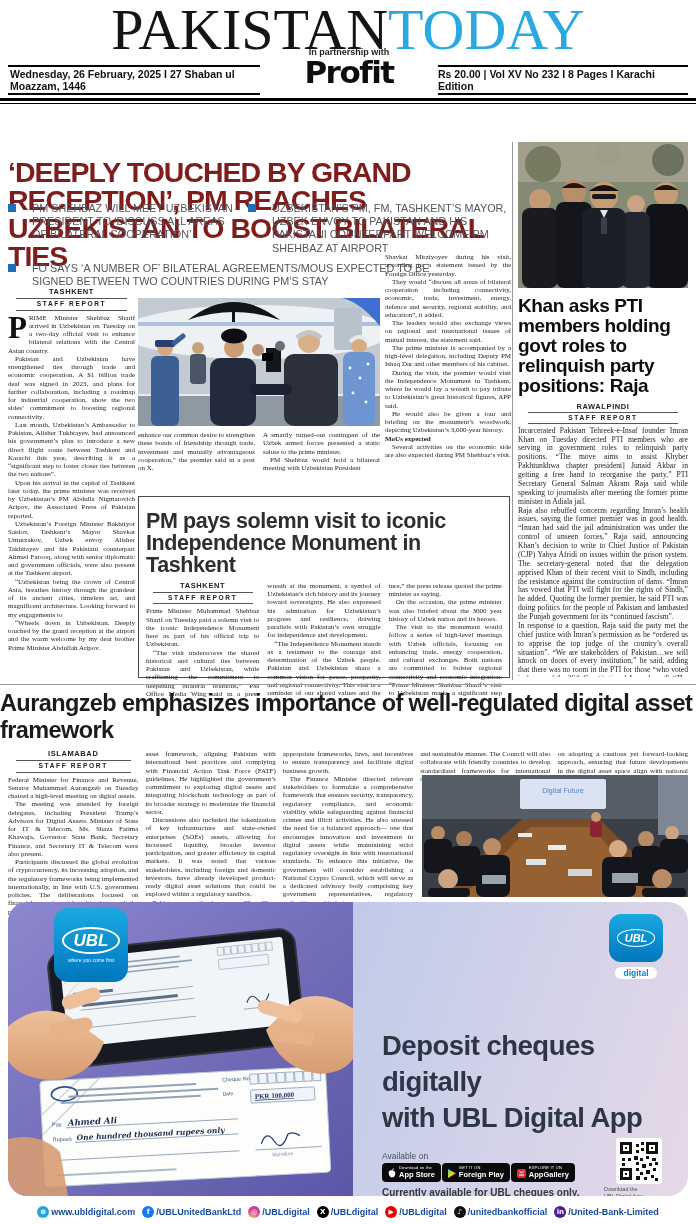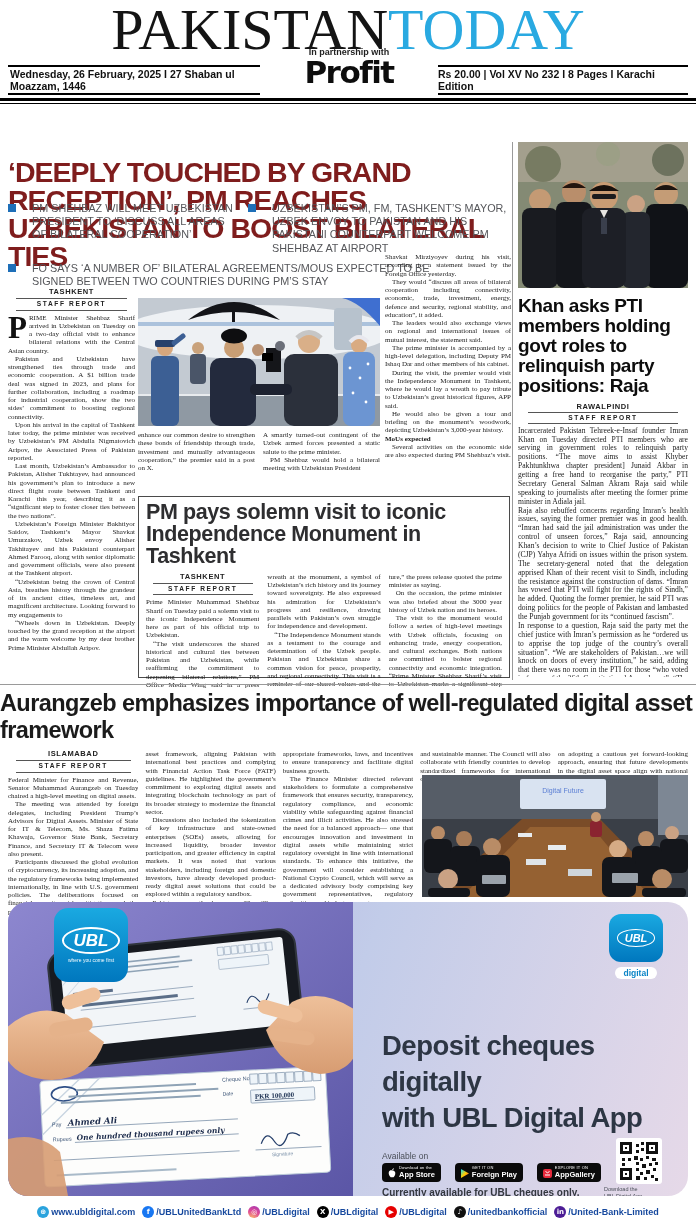--- a/index.html
+++ b/index.html
@@ -33,21 +33,21 @@
   .bodycol p + p{text-indent:7px;}
   .dropcap{float:left;font-size:31px;line-height:25px;font-weight:bold;padding:1px 2px 0 0;color:#111;}
   .col1{position:absolute;left:8px;top:148px;width:127px;height:392px;}
   .lead-photo{position:absolute;left:138px;top:158px;width:242px;height:128px;}
   .subcols{position:absolute;left:138px;top:291px;width:242px;height:62px;display:flex;gap:8px;}
   .subcols .bodycol{flex:1;height:62px;}
   .col4{position:absolute;left:385px;top:113px;width:126px;height:242px;}
   .subhead{font-weight:bold;text-indent:0 !important;}
   .vrule{position:absolute;left:512px;top:2px;width:1px;height:538px;background:#9a9a9a;}
   
-  .monu{position:absolute;left:138px;top:356px;width:372px;height:182px;border:1.5px solid #4a4a4a;background:#fff;box-sizing:border-box;padding:5px 7px;}
+  .monu{position:absolute;left:138px;top:356px;width:372px;height:182px;border:1.5px solid #4a4a4a;background:#fff;box-sizing:border-box;padding:14px 7px;}
   .monu-h{font-family:"Liberation Sans",sans-serif;font-weight:bold;font-size:21.5px;line-height:1.02;letter-spacing:-.4px;color:#2e2e30;margin-bottom:5px;}
   .monu-cols{display:flex;gap:8px;}
   .monu-cols .bodycol{flex:1;height:116px;}
   
   .rail{position:absolute;left:518px;top:2px;width:170px;}
   .khan-photo{width:170px;height:146px;}
   .rail-h{font-family:"Liberation Sans",sans-serif;font-weight:bold;font-size:19px;line-height:1.05;letter-spacing:-.4px;color:#0d0d0d;margin:8px 0 6px;}
   .rail-body{font-size:7.6px;line-height:1.17;text-align:justify;height:250px;overflow:hidden;color:#1c1c1c;}
   .rail-body p{margin:0;}
   
@@ -61,21 +61,21 @@
   .ad-photo{position:absolute;left:0;top:0;width:345px;height:294px;}
   .ubl-logo{position:absolute;left:46px;top:6px;width:74px;height:74px;border-radius:14px;background:linear-gradient(180deg,#1aa9e1,#0077be);display:flex;flex-direction:column;align-items:center;justify-content:center;color:#fff;font-family:"Liberation Sans",sans-serif;}
   .ubl-oval{border:2px solid #fff;border-radius:50%;padding:3px 10px;font-size:17px;font-weight:bold;font-style:italic;line-height:1;}
   .ubl-tag{font-size:5px;margin-top:3px;opacity:.95;}
   .dig-logo{position:absolute;left:600px;top:12px;width:56px;text-align:center;font-family:"Liberation Sans",sans-serif;}
   .dig-sq{width:54px;height:48px;border-radius:12px;background:linear-gradient(180deg,#1aa9e1,#0077be);display:flex;align-items:center;justify-content:center;margin:0 auto;}
   .dig-sq span{border:1.5px solid #fff;border-radius:50%;padding:2px 7px;color:#fff;font-size:11px;font-weight:bold;font-style:italic;}
   .dig-pill{display:inline-block;margin-top:-7px;background:#fff;color:#0a84c6;font-size:8.5px;font-weight:bold;border-radius:7px;padding:1px 8px;position:relative;}
   .ad-headline{position:absolute;left:374px;top:126px;width:300px;font-family:"Liberation Sans",sans-serif;font-weight:bold;font-size:27.5px;line-height:1.3;letter-spacing:-.5px;color:#2d3644;}
   .avail{position:absolute;left:374px;top:249px;font-family:"Liberation Sans",sans-serif;font-size:8.5px;color:#4a4f58;}
-  .badges{position:absolute;left:374px;top:261px;display:flex;gap:14px;}
+  .badges{position:absolute;left:374px;top:261px;display:flex;gap:1px;}
   .badge{height:19px;background:#0a0a0a;border-radius:4px;color:#fff;display:flex;align-items:center;gap:3px;padding:0 6px;font-family:"Liberation Sans",sans-serif;}
   .btxt{display:flex;flex-direction:column;line-height:1;}
   .bpre{font-size:4px;letter-spacing:.2px;}
   .bstore{font-size:7.5px;font-weight:bold;margin-top:1px;}
   .ad-note{position:absolute;left:374px;top:285px;font-family:"Liberation Sans",sans-serif;font-weight:bold;font-size:10px;color:#33373f;}
   .qr{position:absolute;left:608px;top:236px;width:46px;height:46px;background:#fff;border-radius:3px;padding:2px;box-sizing:border-box;}
   .qr-cap{position:absolute;left:596px;top:284px;width:70px;font-family:"Liberation Sans",sans-serif;font-size:5.5px;line-height:1.2;color:#4a4f58;text-align:left;}
   
   .footer{position:absolute;top:1200px;left:0;width:696px;height:24px;background:#fff;display:flex;align-items:center;justify-content:center;gap:7px;font-family:"Liberation Sans",sans-serif;font-size:9px;font-weight:bold;color:#17499e;}
   .flink{display:flex;align-items:center;gap:2px;text-decoration:none;color:#17499e;}
@@ -124,22 +124,22 @@
         </div>
     </div>
 
     <div class="col1 bodycol">
       <div class="dl">
         <div class="city">TASHKENT</div>
         <div class="by">STAFF REPORT</div>
       </div>
       <p><span class="dropcap">P</span><span>RIME Minister Shehbaz Sharif arrived in Uzbekistan on Tuesday on a two-day official visit to enhance bilateral relations with the Central Asian country.</span></p>
       <p>Pakistan and Uzbekistan have strengthened ties through trade and economic cooperation. A $1 billion trade deal was signed in 2023, and plans for further collaboration, including a roadmap for industrial cooperation, show the two sides’ commitment to boosting regional connectivity.</p>
+      <p>Last month, Uzbekistan’s Ambassador to Pakistan, Alisher Tukhtayev, had announced his government’s plan to introduce a new direct flight route between Tashkent and Karachi this year, describing it as a “significant step to foster closer ties between the two nations”.</p>
       <p>Upon his arrival in the capital of Tashkent later today, the prime minister was received by Uzbekistan’s PM Abdulla Nigmatovich Aripov, the Associated Press of Pakistan reported.</p>
-      <p>Last month, Uzbekistan’s Ambassador to Pakistan, Alisher Tukhtayev, had announced his government’s plan to introduce a new direct flight route between Tashkent and Karachi this year, describing it as a “significant step to foster closer ties between the two nations”.</p>
       <p>Uzbekistan’s Foreign Minister Bakhtiyor Saidov, Tashkent’s Mayor Shavkat Umurzakov, Uzbek envoy Alisher Takhitayev and his Pakistani counterpart Ahmed Farooq, along with senior diplomatic and government officials, were also present at the Tashkent airport.</p>
       <p>“Uzbekistan being the crown of Central Asia, breathes history through the grandeur of its ancient cities, timeless art, and magnificent architecture. Looking forward to my engagements to</p>
       <p>“Wheels down in Uzbekistan. Deeply touched by the grand reception at the airport and the warm welcome by my dear brother Prime Minister Abdullah Aripov.</p>
     </div>
 
     <div class="lead-photo">
       <svg viewBox="0 0 242 128" width="242" height="128" preserveAspectRatio="none">
         <rect width="242" height="128" fill="#c3cad2"></rect>
         <ellipse cx="118" cy="34" rx="135" ry="27" fill="#eef1f4"></ellipse>
         <rect x="0" y="24" width="242" height="4" fill="#7ea3cc" opacity=".6"></rect>

